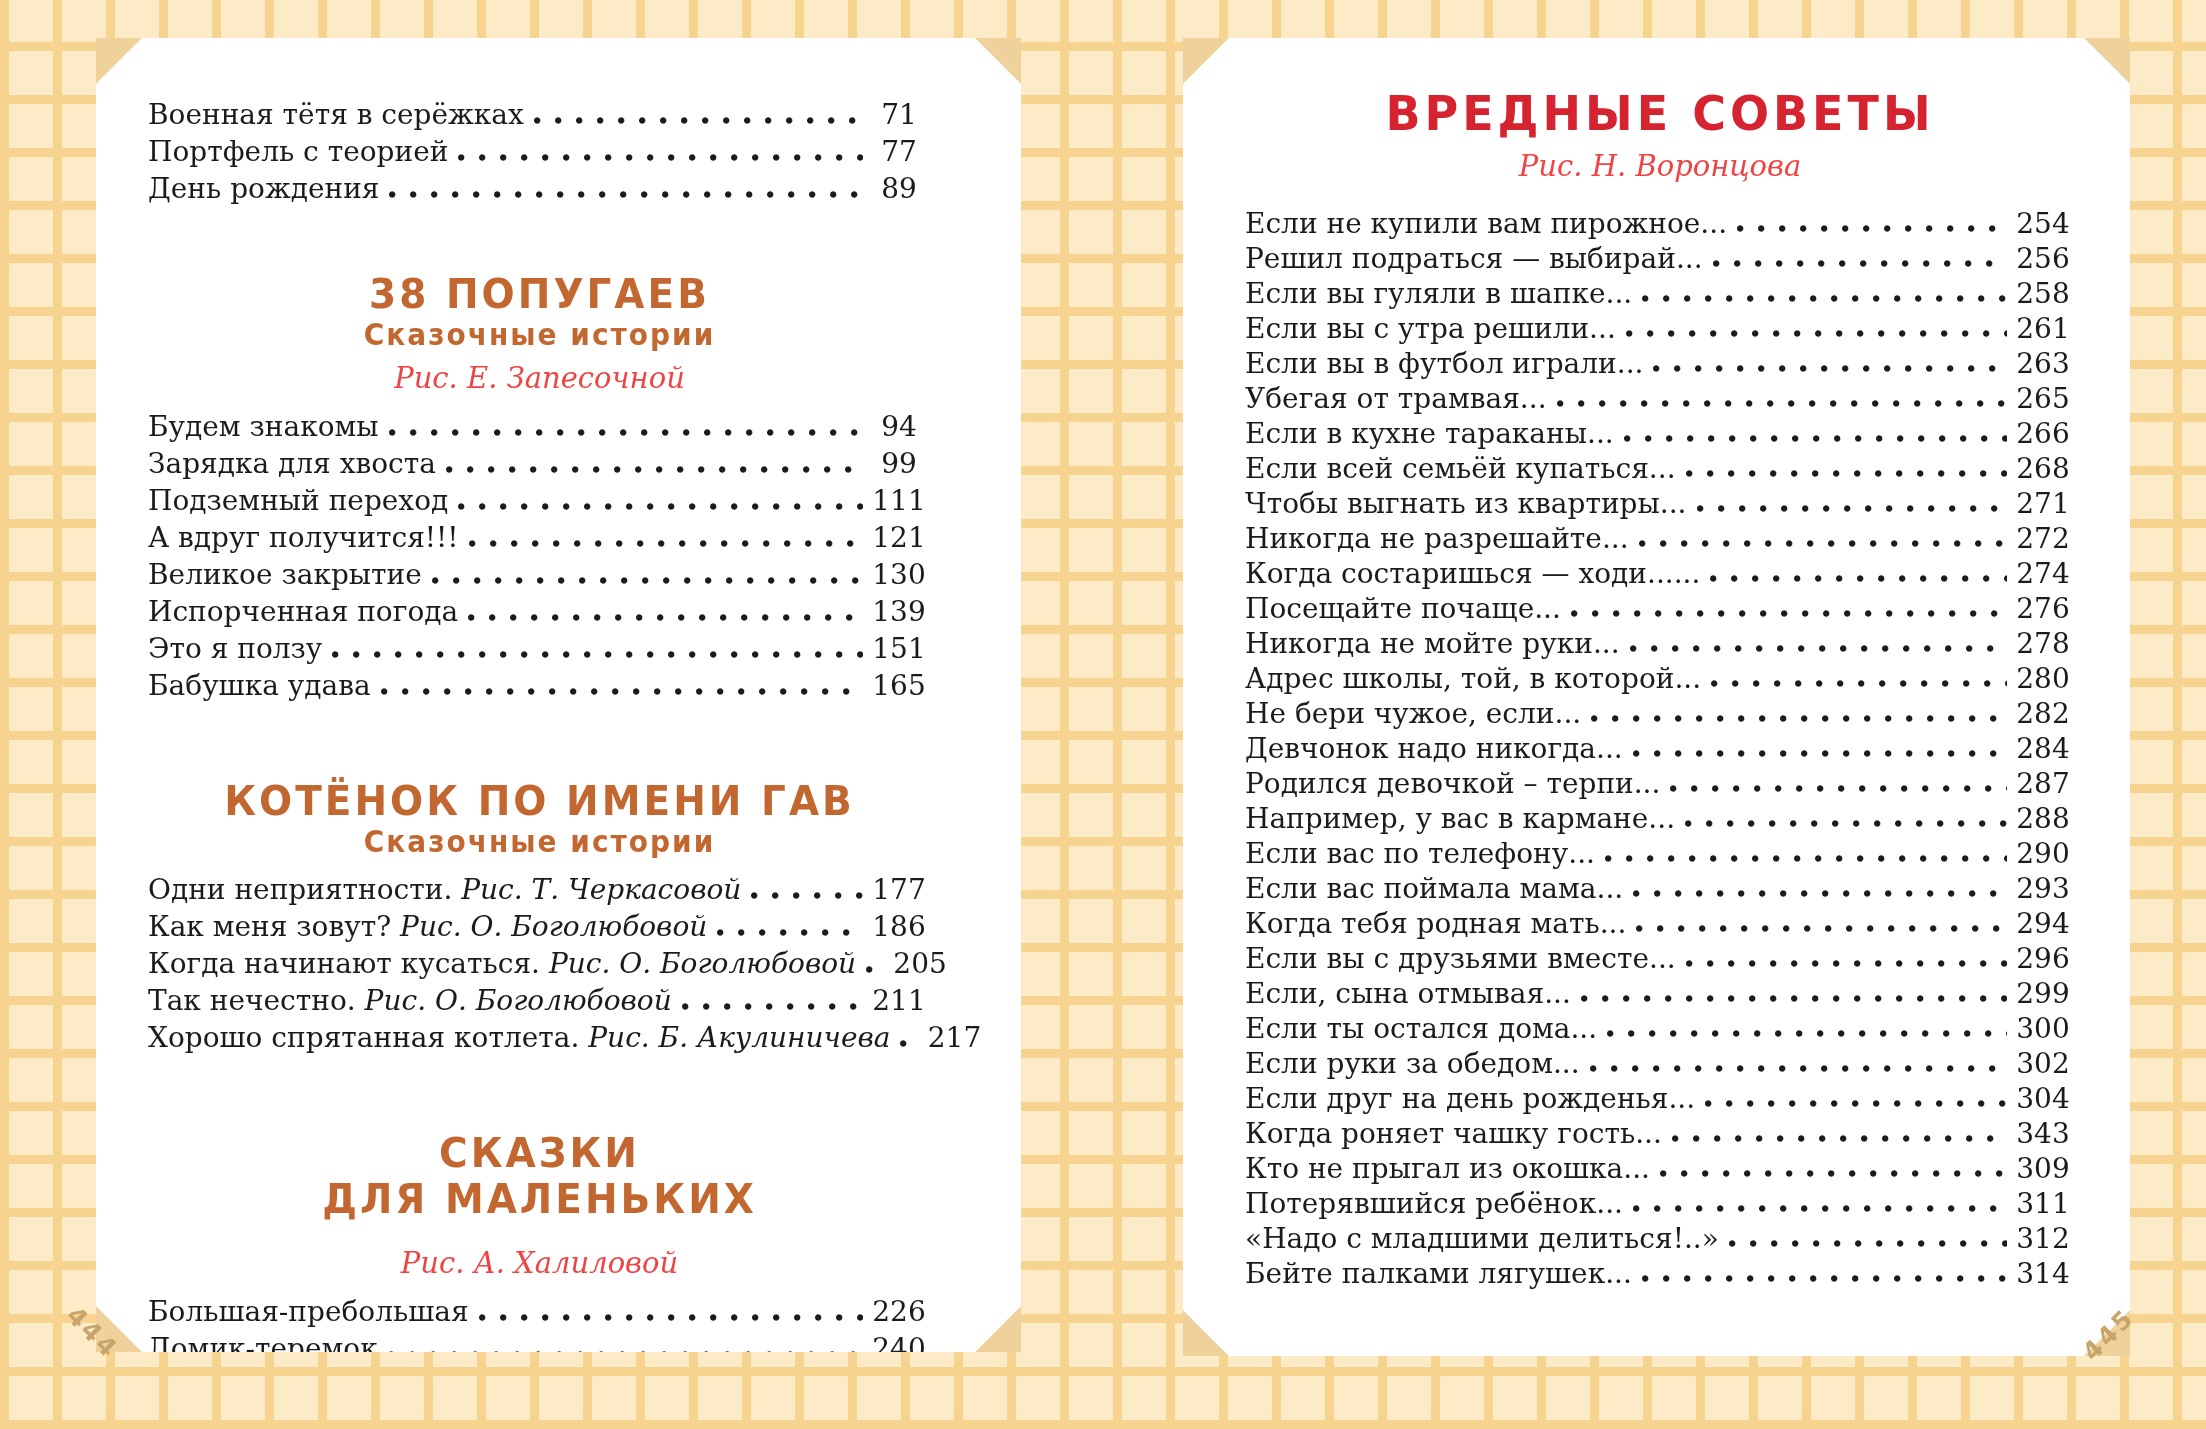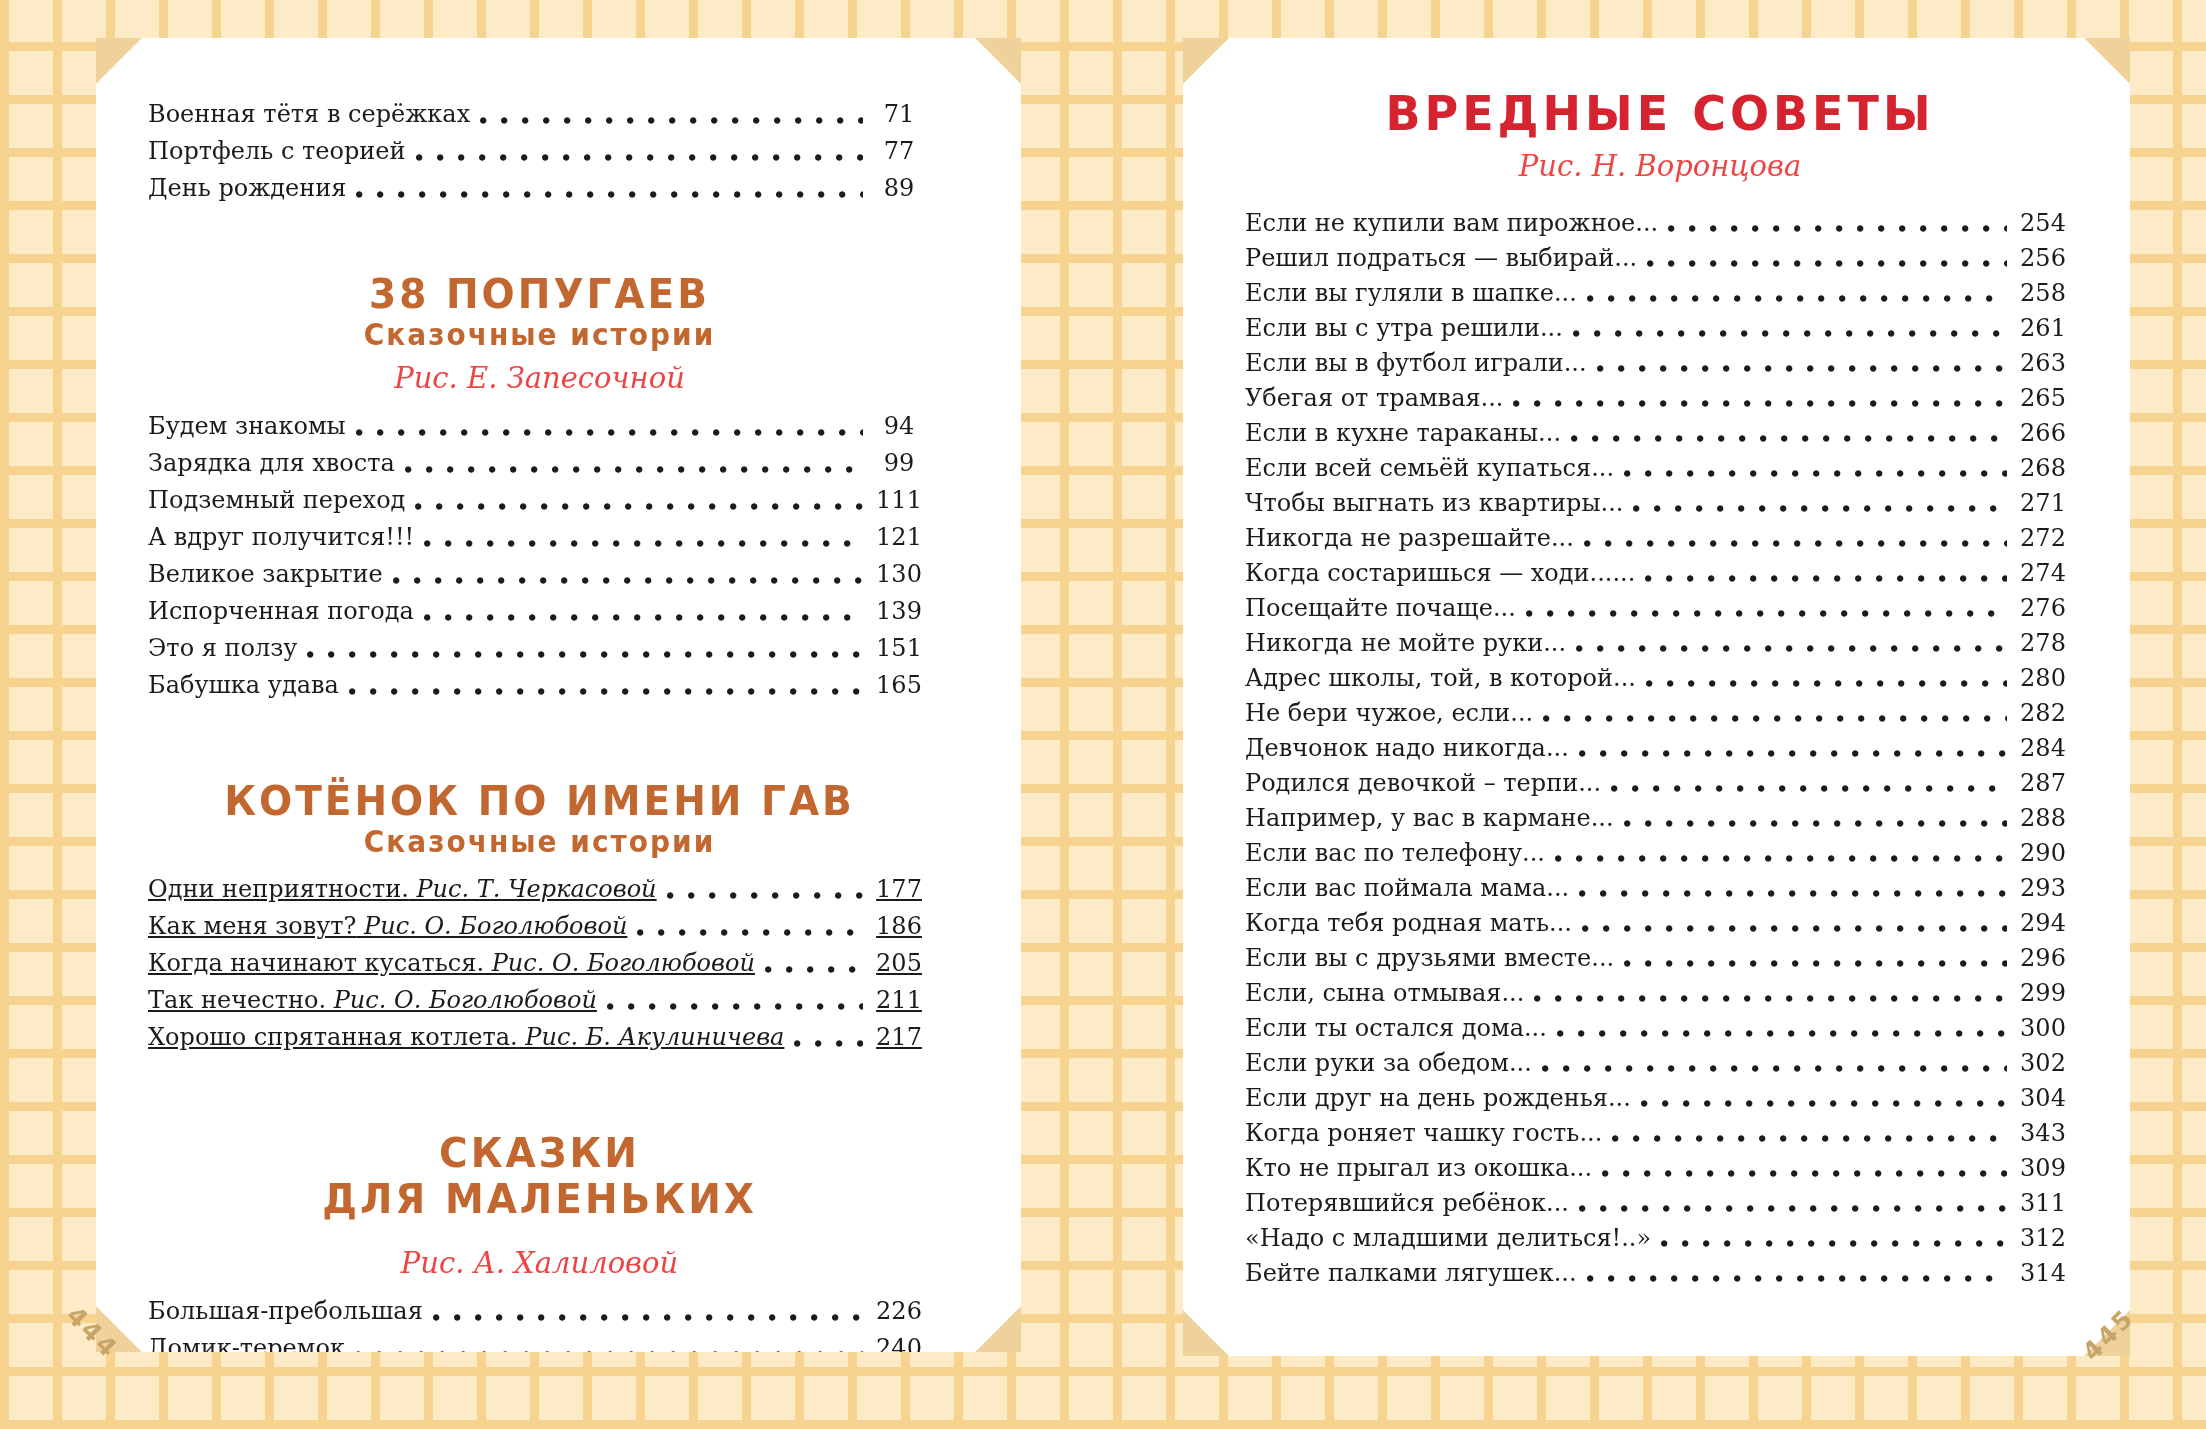--- a/index.html
+++ b/index.html
@@ -23,21 +23,21 @@
   .fold.tl{left:0;top:0;clip-path:polygon(0 0,100% 0,0 100%);}
   .fold.tr{right:0;top:0;clip-path:polygon(0 0,100% 0,100% 100%);}
   .fold.bl{left:0;bottom:0;clip-path:polygon(0 0,0 100%,100% 100%);}
   .fold.br{right:0;bottom:0;clip-path:polygon(100% 0,100% 100%,0 100%);}
 
   #page-left{left:96px;top:38px;width:925px;height:1314px;}
   #page-right{left:1183px;top:38px;width:947px;height:1318px;}
   #page-left .sheet{padding:58px 90px 20px 52px;}
   #page-right .sheet{padding:48px 55px 20px 62px;}
 
-  .row{display:flex;align-items:baseline;font-size:24px;line-height:37px;}
+  .row{display:flex;align-items:baseline;font-size:28px;line-height:37px;}
   #page-right .row{line-height:35px;}
   .t{white-space:nowrap;}
   .it{font-style:italic;}
   .dots{
     flex:1;align-self:flex-end;height:9px;margin:0 4px 8px 10px;min-width:18px;
     background-image:radial-gradient(circle at 3.2px 4.5px,#1c1c1c 2.7px,transparent 3.6px);
     background-size:21px 9px;background-repeat:repeat-x;background-position:left bottom;
   }
   .n{text-align:center;min-width:64px;}
 
@@ -49,21 +49,21 @@
   .sub{font-size:28px;line-height:34px;letter-spacing:2px;}
   .artist{font-style:italic;text-align:center;font-size:29px;line-height:40px;color:#ef4444;}
   .title{font-size:46px;line-height:54px;letter-spacing:4px;color:var(--title-red,#d52330);}
 
   .s1 .h1{margin-top:64px;}
   .s1 .sub{margin-top:2px;}
   .s1 .artist{margin-top:6px;}
   .s1 .entries{margin-top:10px;}
   .s2 .h1{margin-top:74px;}
   .s2 .sub{margin-top:2px;}
-  .s2 .entries{margin-top:12px;text-decoration:underline;}
+  .s2 .entries{margin-top:12px;}
   .s3 .h1{margin-top:74px;line-height:46px;}
   .s3 .artist{margin-top:21px;}
   .s3 .entries{margin-top:10px;}
   #page-right .artist{margin-top:6px;}
   #page-right .entries{margin-top:20px;}
 
   .corner-num{
     position:absolute;z-index:2;font-family:"DejaVu Sans",sans-serif;font-weight:700;
     font-size:25px;letter-spacing:3px;color:var(--corner-tan,#c9a468);
   }

